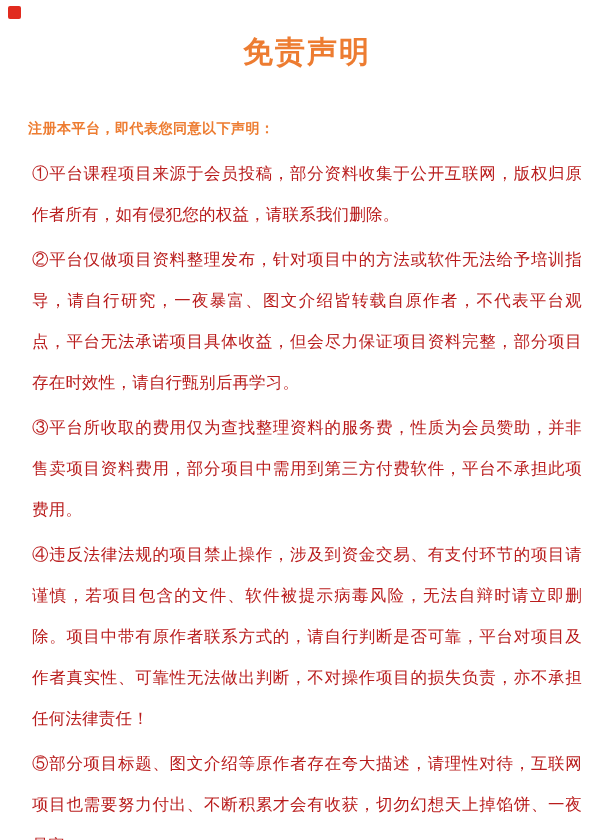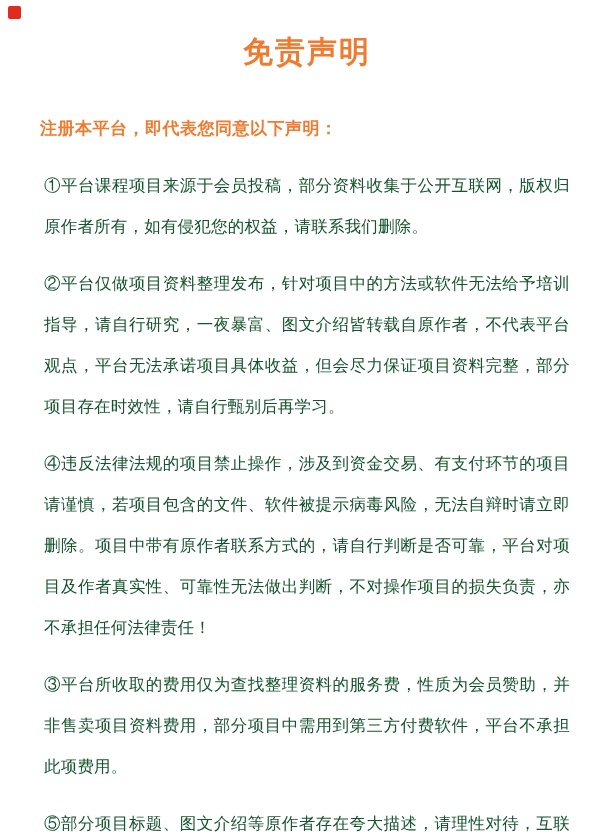--- a/index.html
+++ b/index.html
@@ -33,53 +33,53 @@
   h1.doc-title {
     margin: 0;
     text-align: center;
     font-size: 30px;
     line-height: 32px;
     font-weight: 700;
     letter-spacing: 2px;
     color: #ed7c31;
   }
   p.intro {
-    margin: 40px 0 0 12px;
-    font-size: 17px;
+    margin: 40px 0 0 0;
+    font-size: 14px;
     line-height: 41px;
     font-weight: 700;
     color: #ed7c31;
     letter-spacing: 0.5px;
   }
   .body-text {
     margin-top: 2px;
   }
   .body-text p {
-    margin: 16px;
+    margin: 4px;
     font-size: 16.5px;
     line-height: 41px;
-    color: #14532d;
+    color: #b91c1c;
     text-align: justify;
     text-justify: inter-ideograph;
     letter-spacing: 0.2px;
   }
 </style>
 </head>
 <body>
 
 <div class="page">
 
   <span class="corner-badge"></span>
 
   <h1 class="doc-title">免责声明</h1>
 
   <p class="intro">注册本平台，即代表您同意以下声明：</p>
 
   <div class="body-text">
     <p>①平台课程项目来源于会员投稿，部分资料收集于公开互联网，版权归原作者所有，如有侵犯您的权益，请联系我们删除。</p>
     <p>②平台仅做项目资料整理发布，针对项目中的方法或软件无法给予培训指导，请自行研究，一夜暴富、图文介绍皆转载自原作者，不代表平台观点，平台无法承诺项目具体收益，但会尽力保证项目资料完整，部分项目存在时效性，请自行甄别后再学习。</p>
+    <p>③平台所收取的费用仅为查找整理资料的服务费，性质为会员赞助，并非售卖项目资料费用，部分项目中需用到第三方付费软件，平台不承担此项费用。</p>
     <p>④违反法律法规的项目禁止操作，涉及到资金交易、有支付环节的项目请谨慎，若项目包含的文件、软件被提示病毒风险，无法自辩时请立即删除。项目中带有原作者联系方式的，请自行判断是否可靠，平台对项目及作者真实性、可靠性无法做出判断，不对操作项目的损失负责，亦不承担任何法律责任！</p>
-    <p>③平台所收取的费用仅为查找整理资料的服务费，性质为会员赞助，并非售卖项目资料费用，部分项目中需用到第三方付费软件，平台不承担此项费用。</p>
     <p>⑤部分项目标题、图文介绍等原作者存在夸大描述，请理性对待，互联网项目也需要努力付出、不断积累才会有收获，切勿幻想天上掉馅饼、一夜暴富。</p>
 
   </div>
 
 </div>
 
 </body></html>

